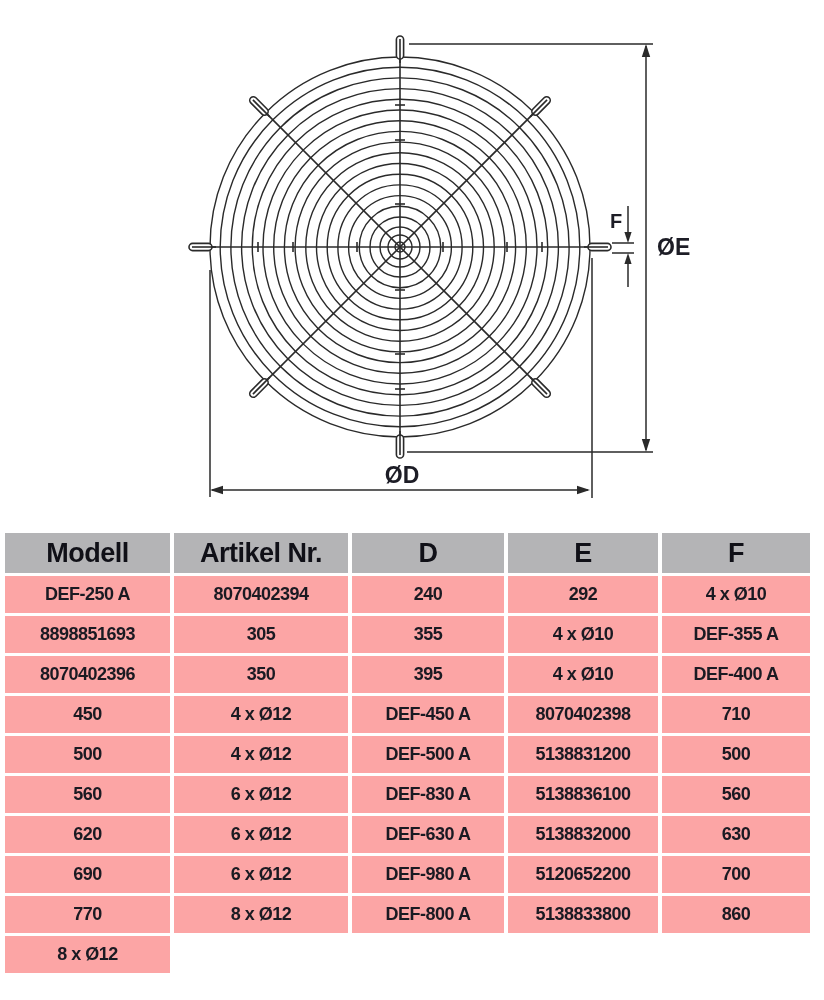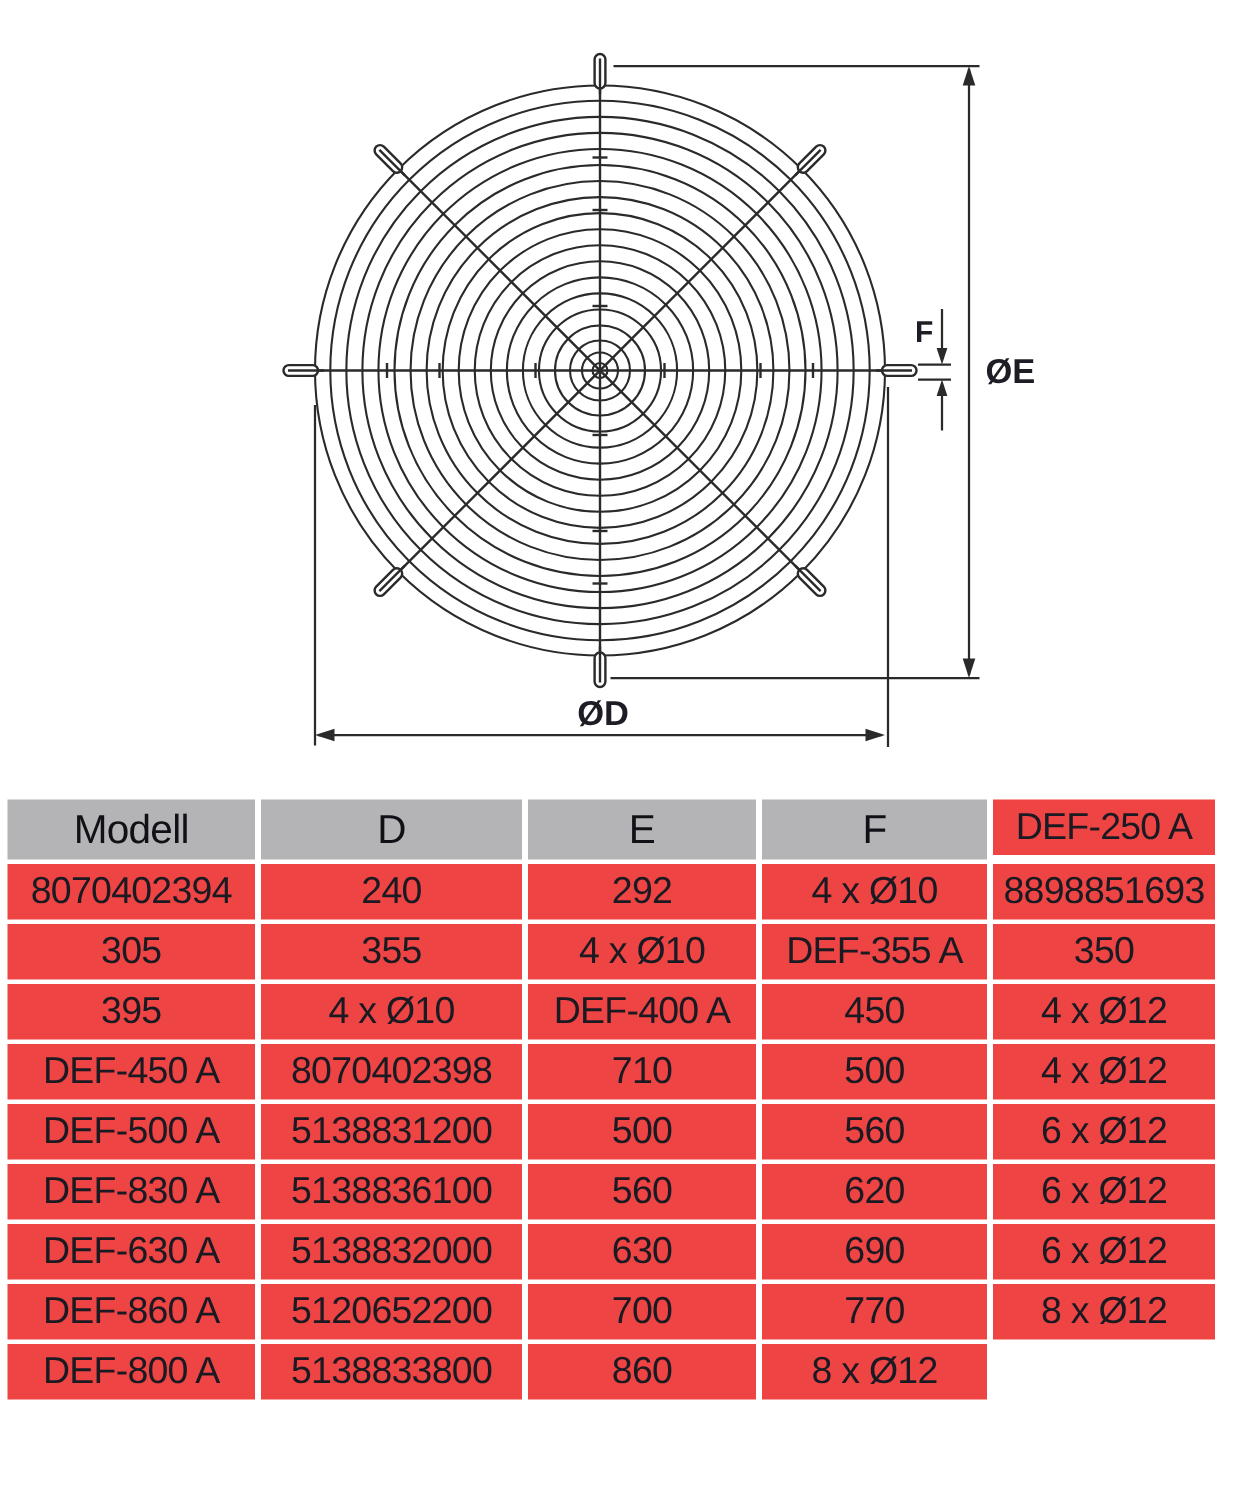--- a/index.html
+++ b/index.html
@@ -12,27 +12,27 @@
   .diagram-wrap{position:absolute;left:0;top:0;width:824px;height:533px;}
   svg text{font-family:"Liberation Sans","DejaVu Sans",sans-serif;font-weight:bold;fill:#1d1d26;}
 
   .spec-table{
     position:absolute;left:5px;top:533px;width:805px;
     display:grid;grid-template-columns:165px 174px 152px 150px 148px;
     column-gap:4px;row-gap:3px;background:#ffffff;
   }
   .cell{
     display:flex;align-items:center;justify-content:center;
-    font-weight:normal;letter-spacing:-0.5px;white-space:nowrap;overflow:hidden;
+    font-weight:bold;letter-spacing:-0.5px;white-space:nowrap;overflow:hidden;
   }
   .head-cell{
     height:40px;background:#b4b4b6;color:#101017;font-size:27px;
   }
   .data-cell{
-    height:37px;background:#ef4444;color:#1a1a22;font-size:25px;
+    height:37px;background:#fca5a5;color:#1a1a22;font-size:18px;
   }
 </style>
 </head>
 <body>
 
 <div class="page">
 
   <div class="diagram-wrap">
     <svg width="824" height="533" viewBox="0 0 824 533" xmlns="http://www.w3.org/2000/svg">
 
@@ -121,33 +121,35 @@
         <polygon points="628,243 624.4,232 631.6,232" stroke="none"></polygon>
         <line x1="628" y1="263" x2="628" y2="287"></line>
         <polygon points="628,253 624.4,264 631.6,264" stroke="none"></polygon>
       </g>
       <text x="610" y="228" font-size="20" text-anchor="start">F</text>
     </svg>
   </div>
 
   <div class="spec-table" id="spec-table">
       <div class="cell head-cell">Modell</div>
+      <div class="cell head-cell">Artikel Nr.</div>
       <div class="cell head-cell">D</div>
       <div class="cell head-cell">E</div>
       <div class="cell head-cell">F</div>
       <div class="cell data-cell">DEF-250 A</div>
       <div class="cell data-cell">8070402394</div>
       <div class="cell data-cell">240</div>
       <div class="cell data-cell">292</div>
       <div class="cell data-cell">4 x Ø10</div>
       <div class="cell data-cell">8898851693</div>
       <div class="cell data-cell">305</div>
       <div class="cell data-cell">355</div>
       <div class="cell data-cell">4 x Ø10</div>
       <div class="cell data-cell">DEF-355 A</div>
+      <div class="cell data-cell">8070402396</div>
       <div class="cell data-cell">350</div>
       <div class="cell data-cell">395</div>
       <div class="cell data-cell">4 x Ø10</div>
       <div class="cell data-cell">DEF-400 A</div>
       <div class="cell data-cell">450</div>
       <div class="cell data-cell">4 x Ø12</div>
       <div class="cell data-cell">DEF-450 A</div>
       <div class="cell data-cell">8070402398</div>
       <div class="cell data-cell">710</div>
       <div class="cell data-cell">500</div>
@@ -160,21 +162,21 @@
       <div class="cell data-cell">DEF-830 A</div>
       <div class="cell data-cell">5138836100</div>
       <div class="cell data-cell">560</div>
       <div class="cell data-cell">620</div>
       <div class="cell data-cell">6 x Ø12</div>
       <div class="cell data-cell">DEF-630 A</div>
       <div class="cell data-cell">5138832000</div>
       <div class="cell data-cell">630</div>
       <div class="cell data-cell">690</div>
       <div class="cell data-cell">6 x Ø12</div>
-      <div class="cell data-cell">DEF-860 A</div>
+      <div class="cell data-cell">DEF-980 A</div>
       <div class="cell data-cell">5120652200</div>
       <div class="cell data-cell">700</div>
       <div class="cell data-cell">770</div>
       <div class="cell data-cell">8 x Ø12</div>
       <div class="cell data-cell">DEF-800 A</div>
       <div class="cell data-cell">5138833800</div>
       <div class="cell data-cell">860</div>
       <div class="cell data-cell">8 x Ø12</div>
     </div>
 

